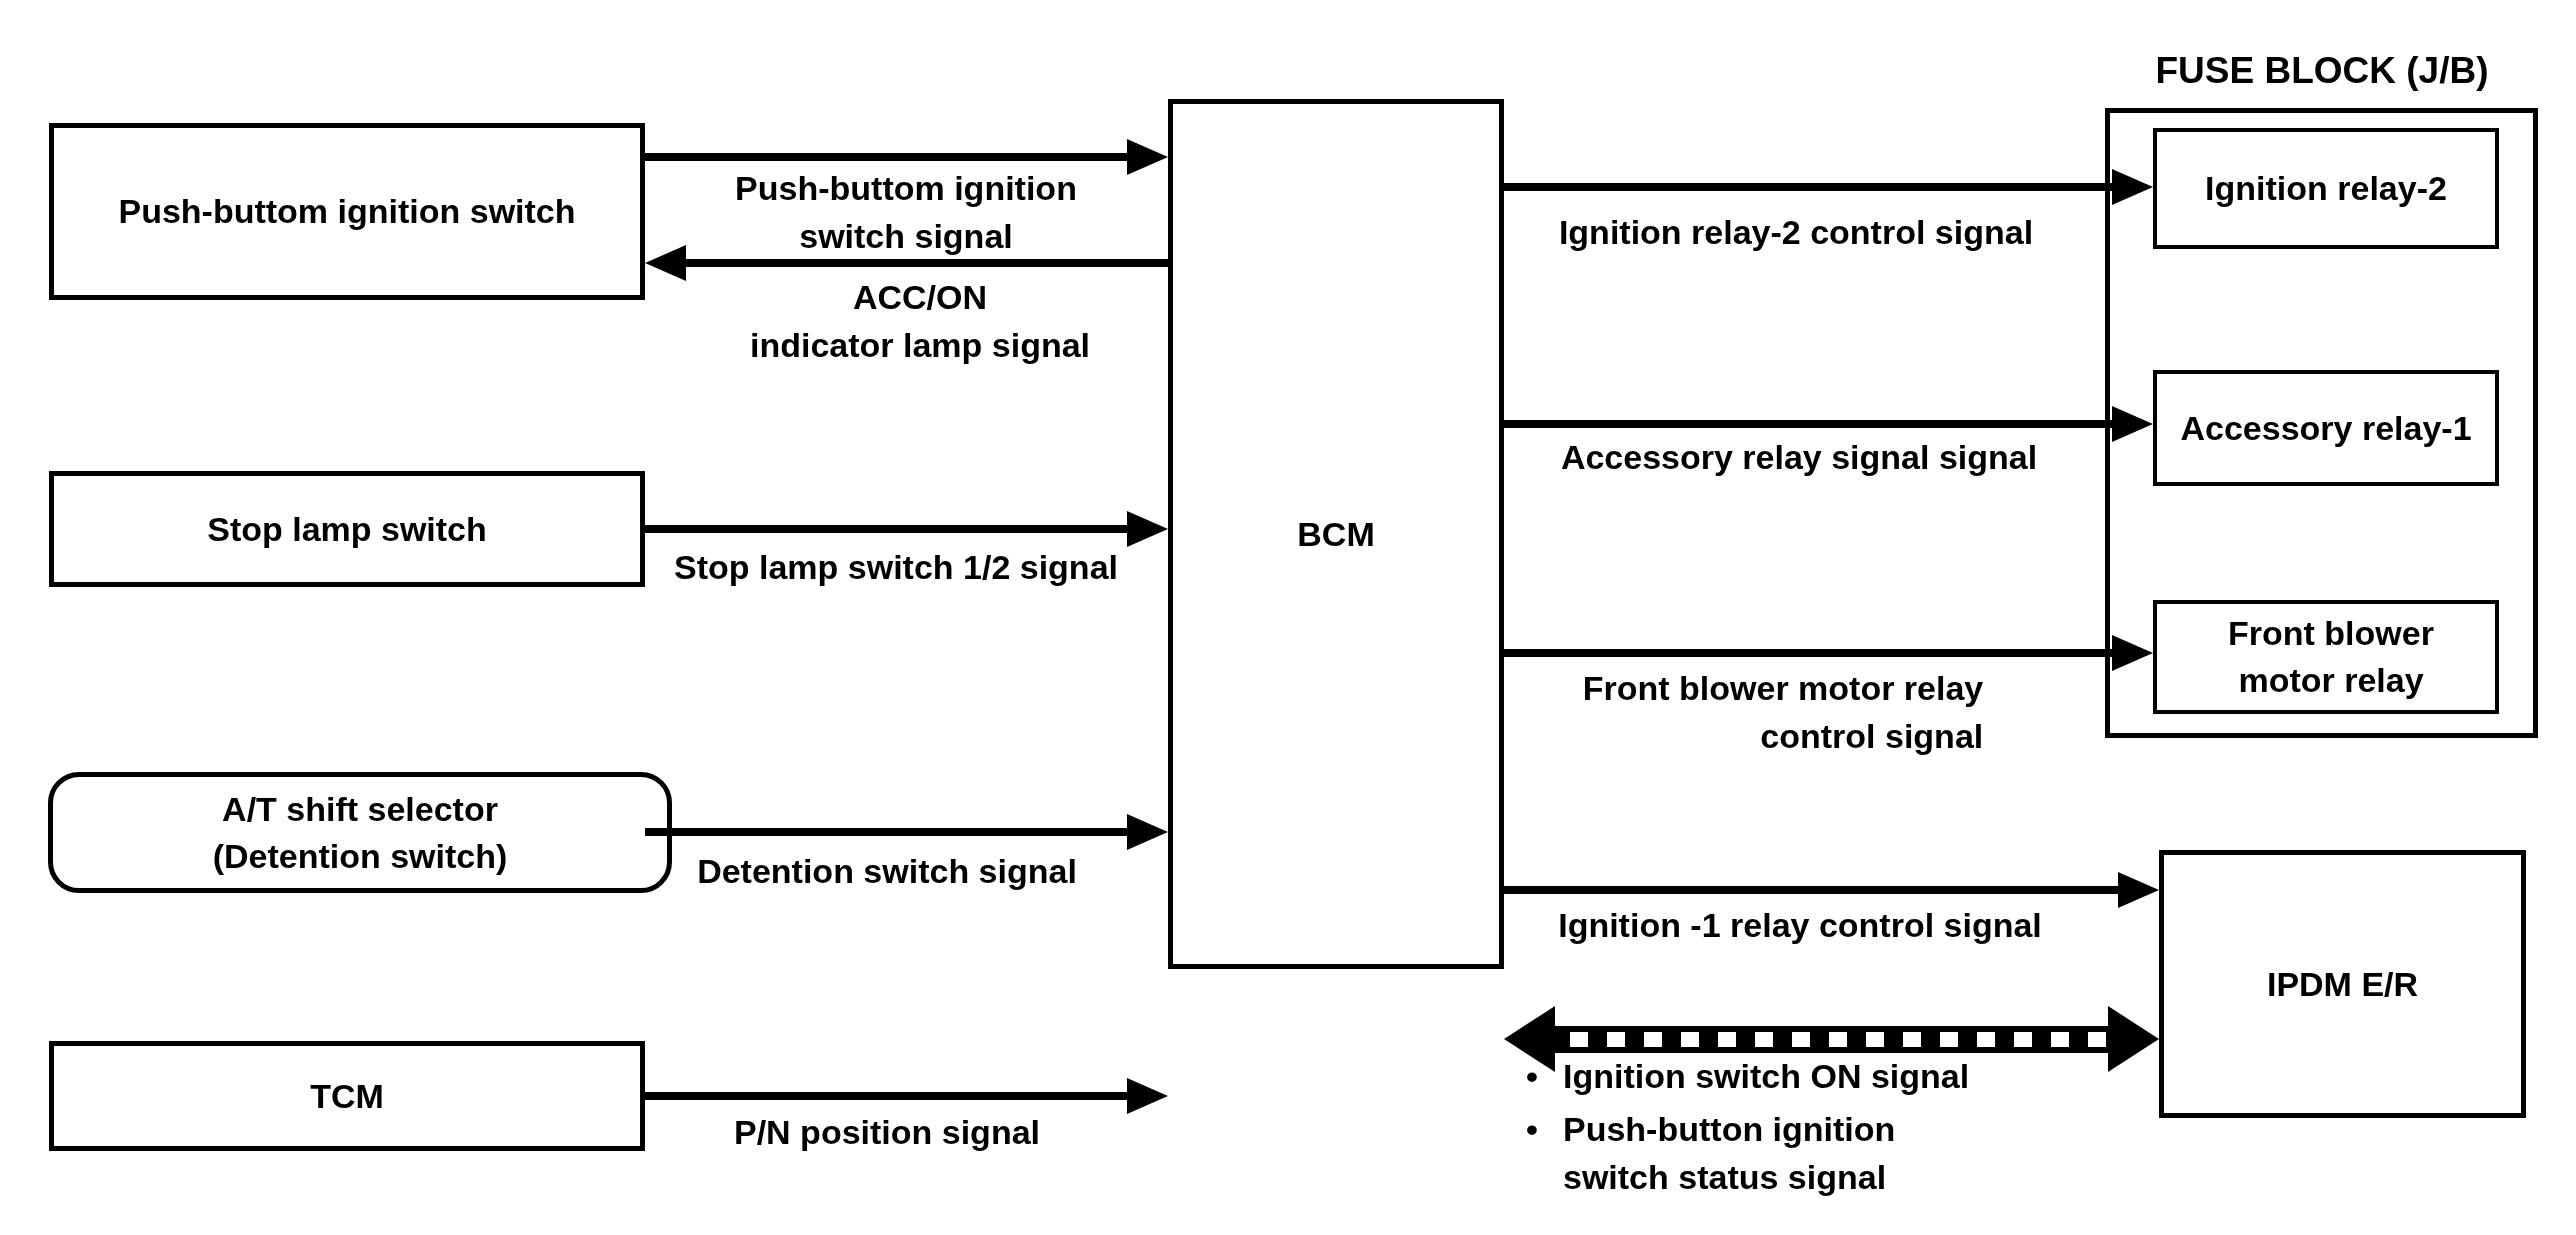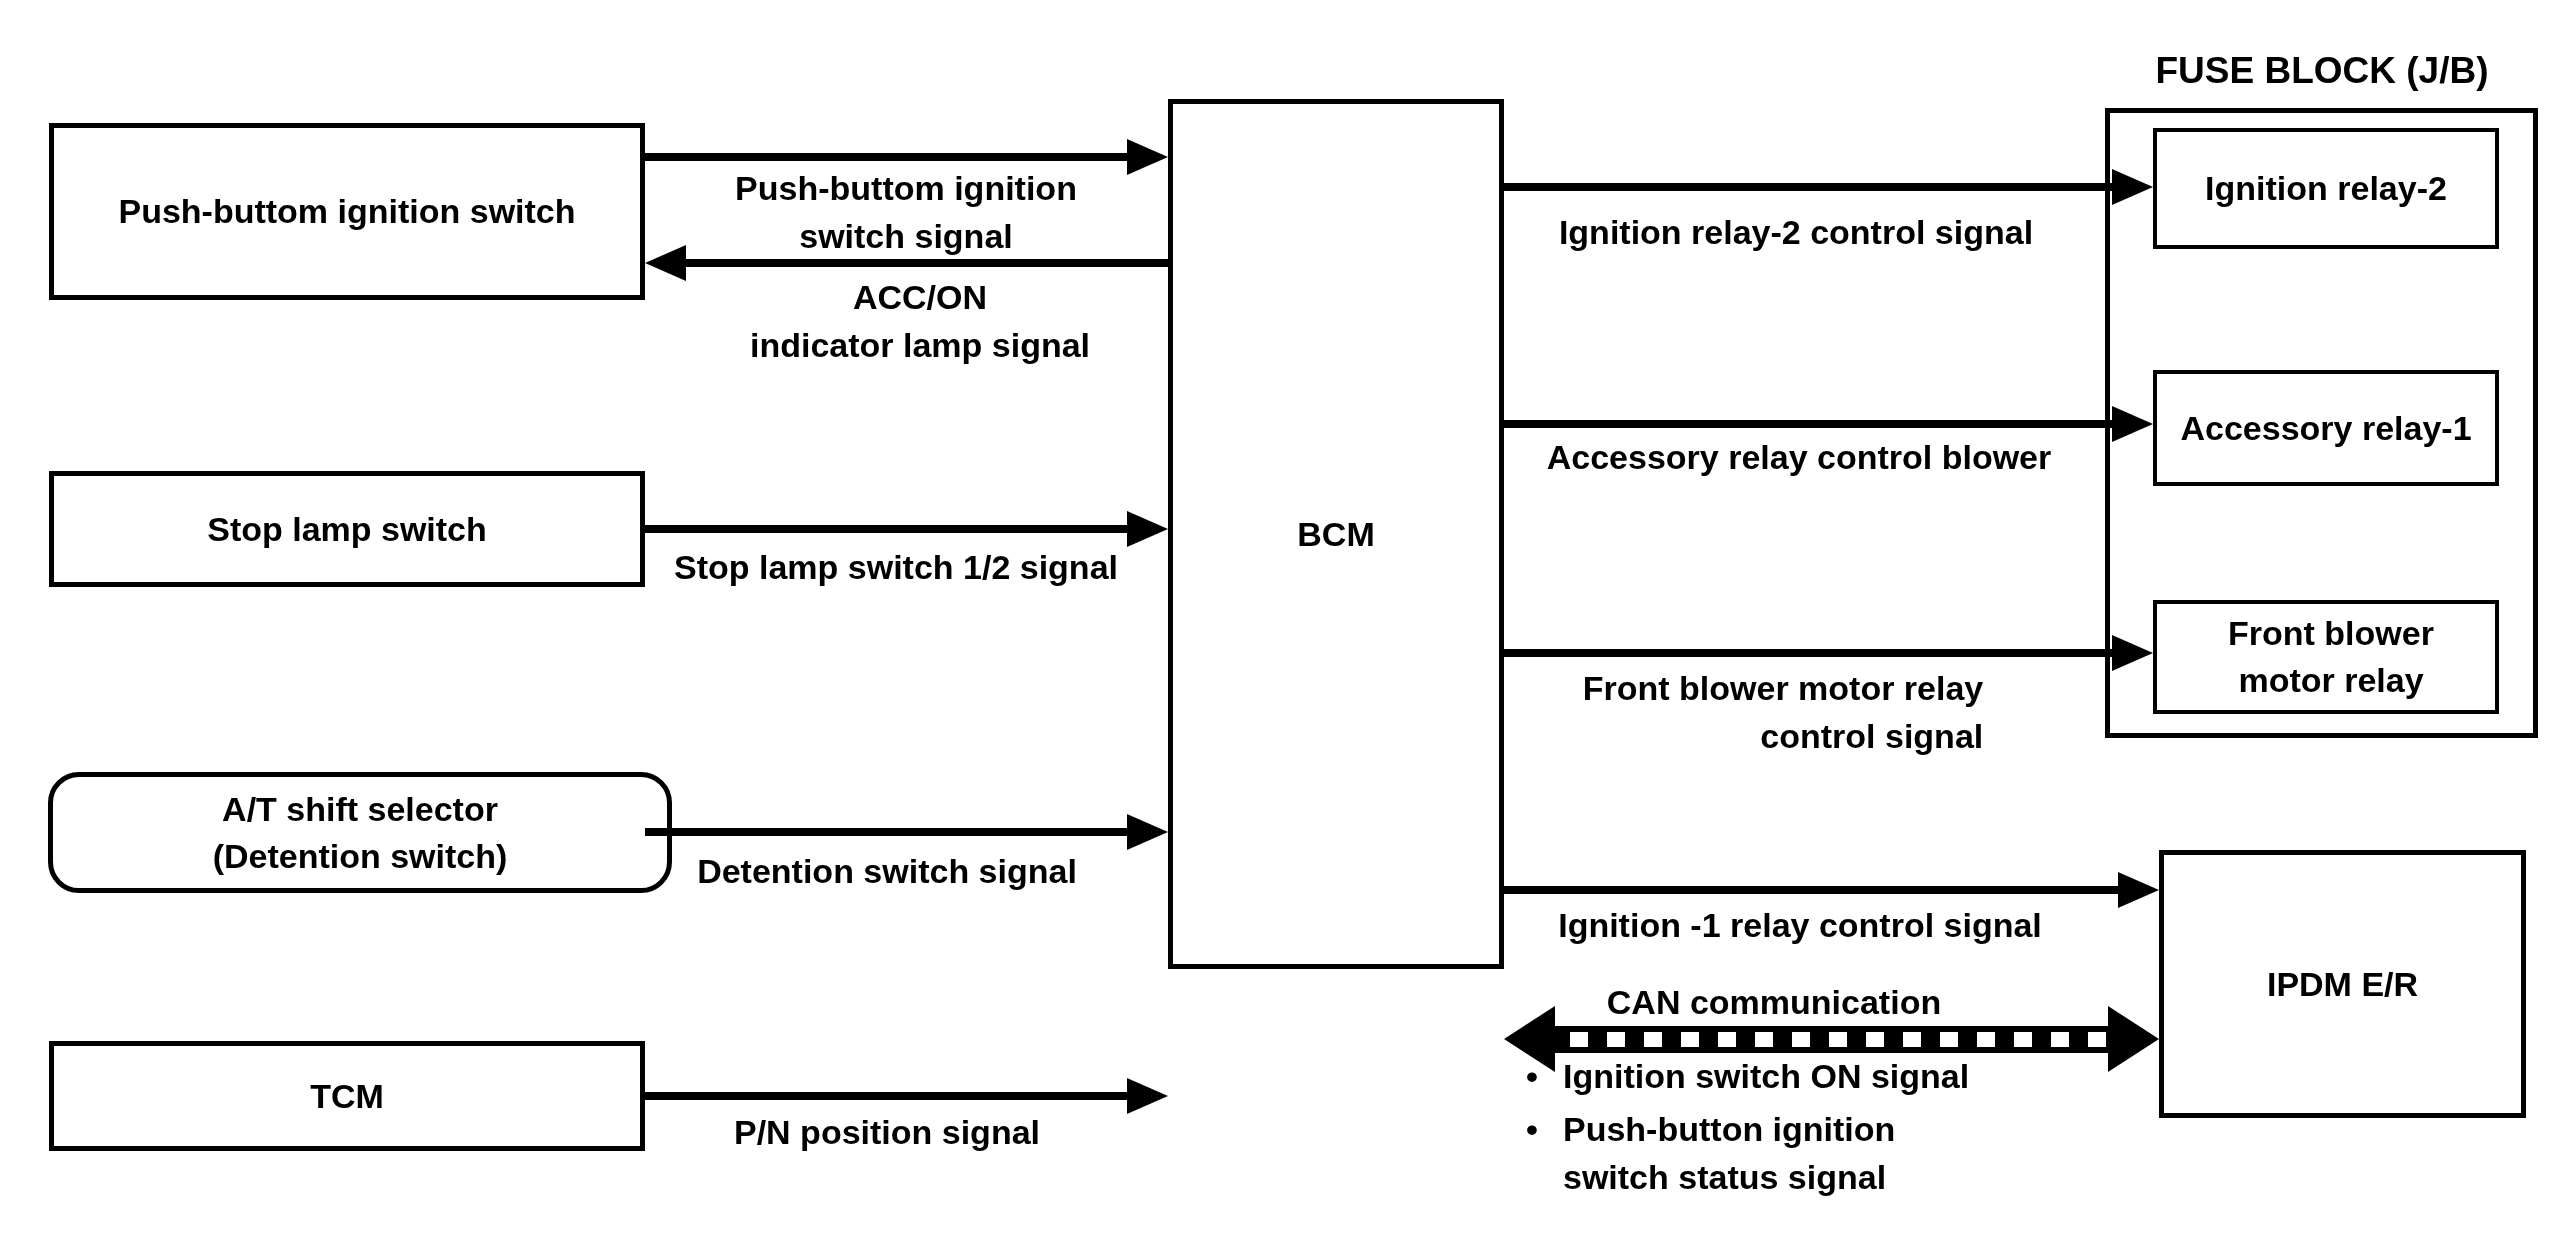--- a/index.html
+++ b/index.html
@@ -231,27 +231,26 @@
     <div>switch signal</div>
   </div>
   <div class="label" id="lbl-accon">
     <div>ACC/ON</div>
     <div>indicator lamp signal</div>
   </div>
   <div class="label" id="lbl-stop">Stop lamp switch 1/2 signal</div>
   <div class="label" id="lbl-det">Detention switch signal</div>
   <div class="label" id="lbl-pn">P/N position signal</div>
   <div class="label" id="lbl-ign2">Ignition relay-2 control signal</div>
-  <div class="label" id="lbl-accrel">Accessory relay control blower</div>
+  <div class="label" id="lbl-accrel">Accessory relay signal signal</div>
   <div class="label" id="lbl-blower">
     <div>Front blower motor relay</div>
     <div>control signal</div>
   </div>
   <div class="label" id="lbl-ign1">Ignition -1 relay control signal</div>
-  <div class="label" id="lbl-can">CAN communication</div>
 
   <div class="bullet-row" id="bullet-1">
     <span class="bullet-glyph">•</span>
     <span>Ignition switch ON signal</span>
   </div>
   <div class="bullet-row" id="bullet-2">
     <span class="bullet-glyph">•</span>
     <span>
       <div>Push-button ignition</div>
       <div>switch status signal</div>

